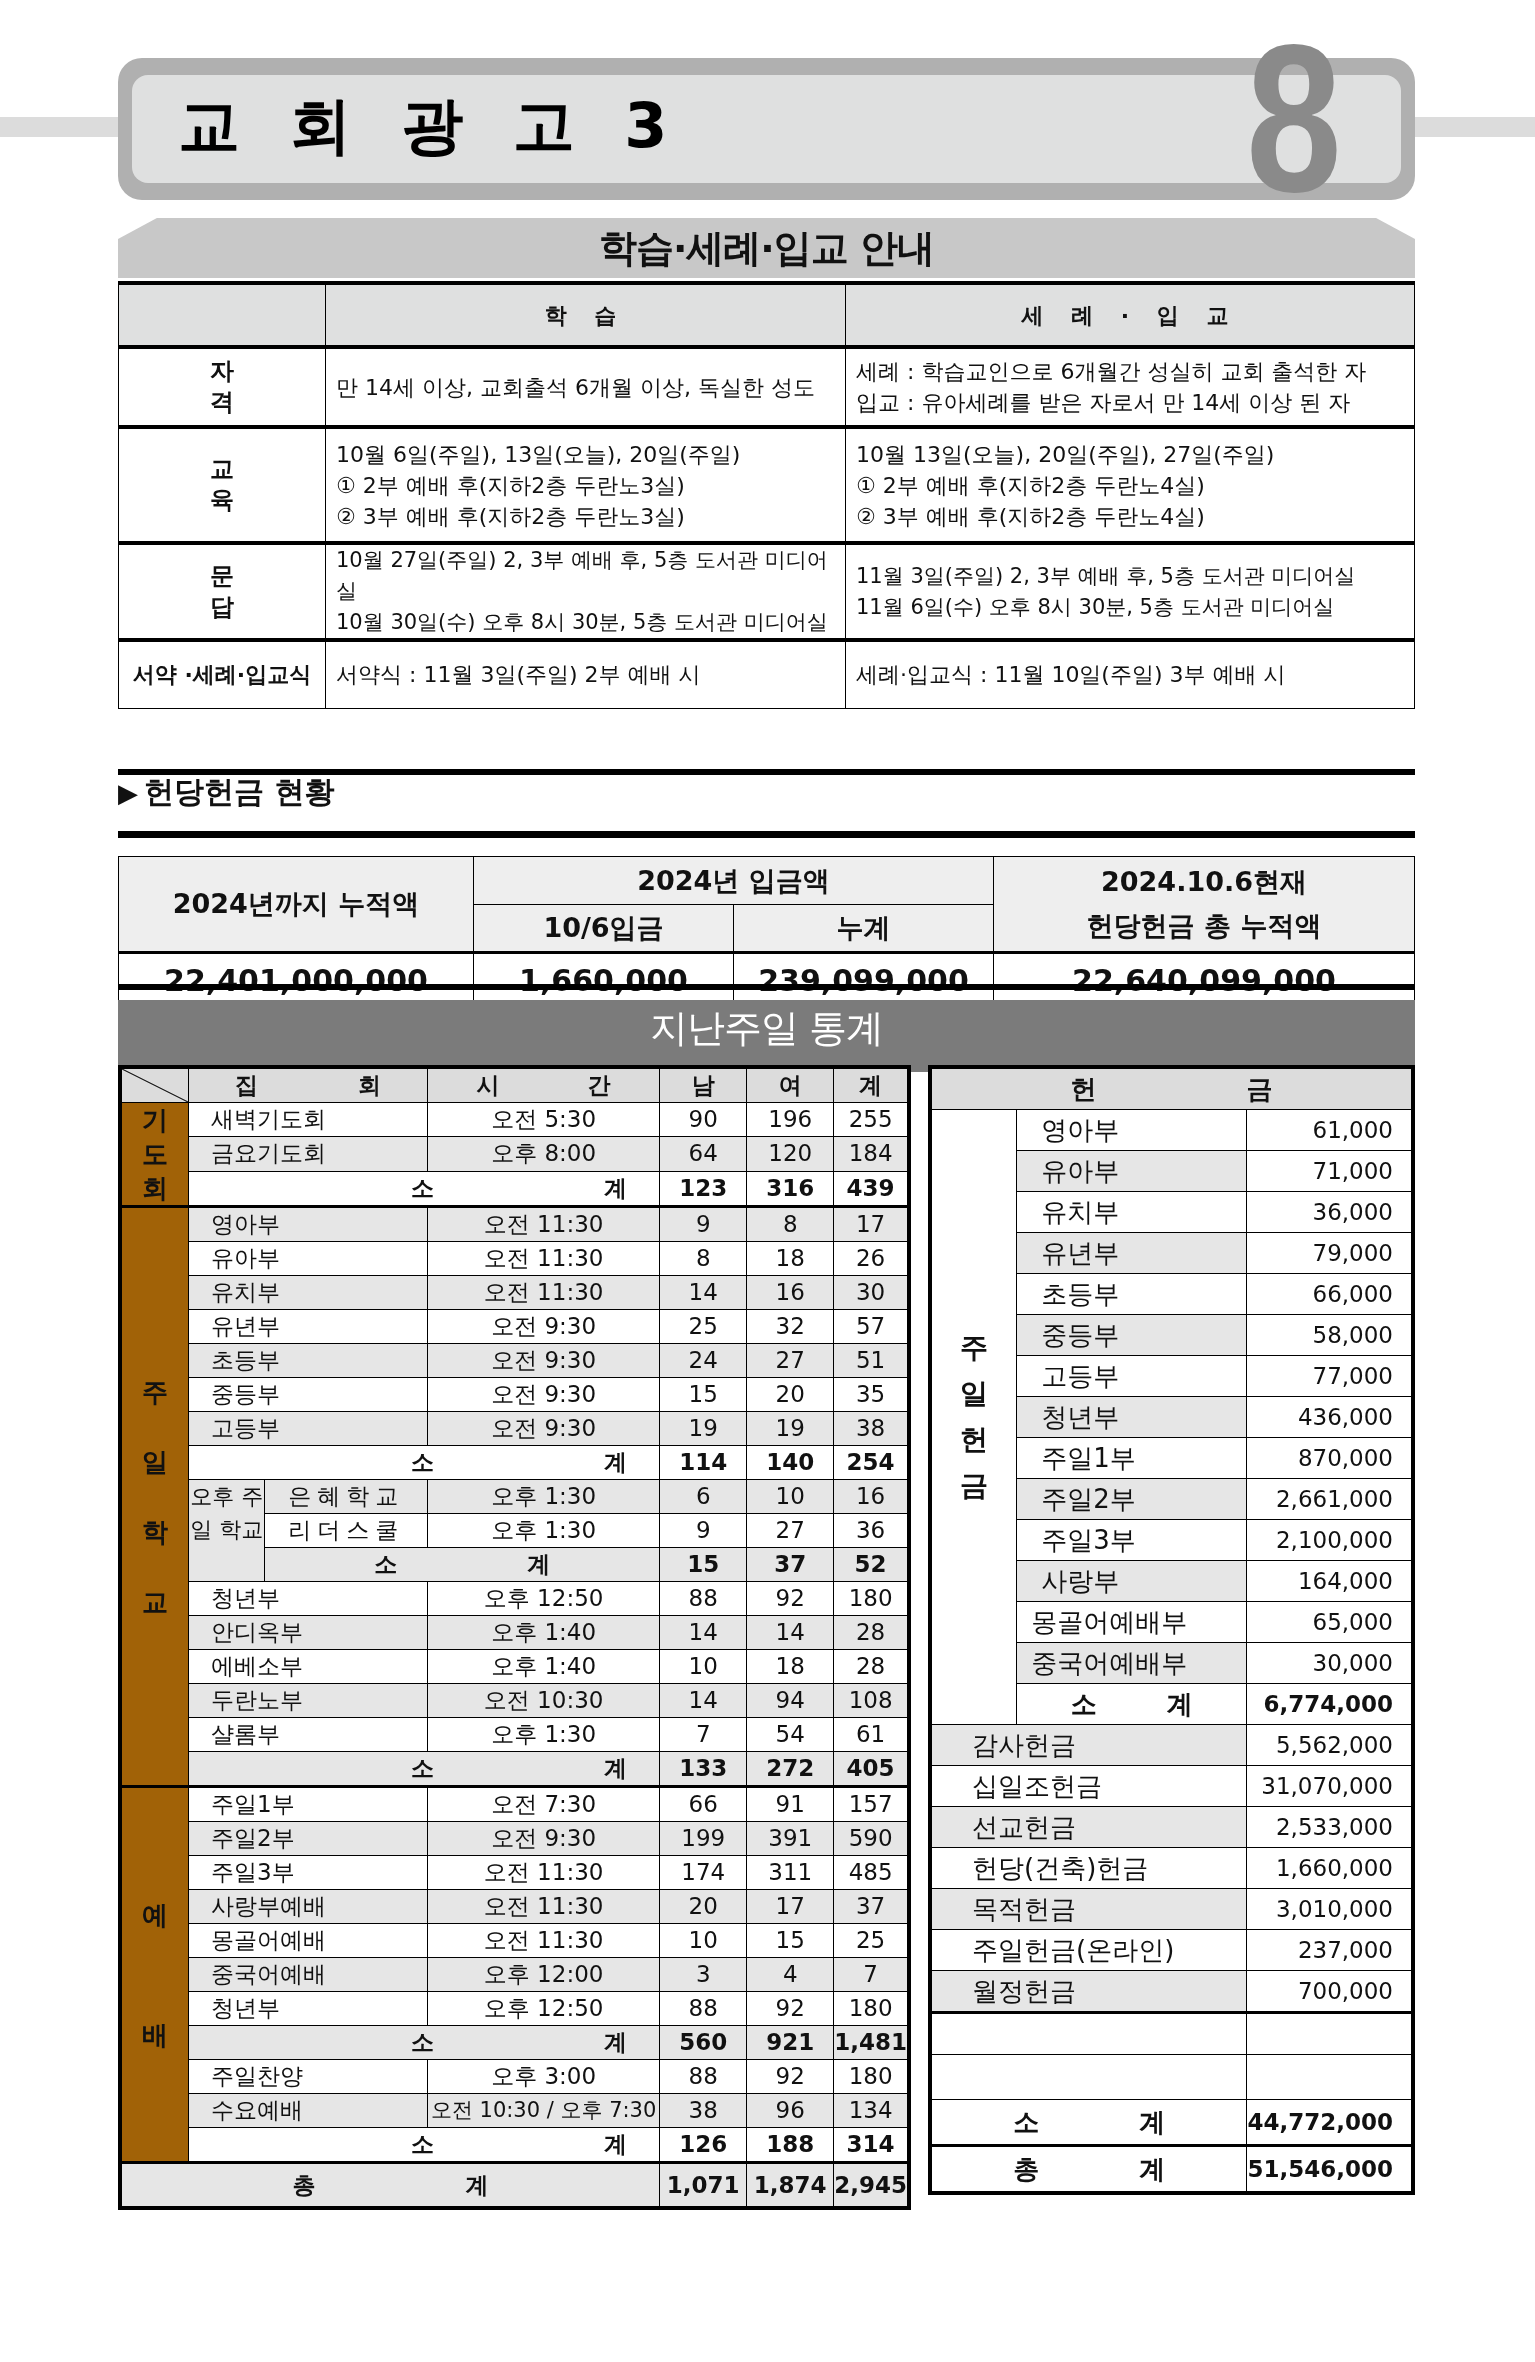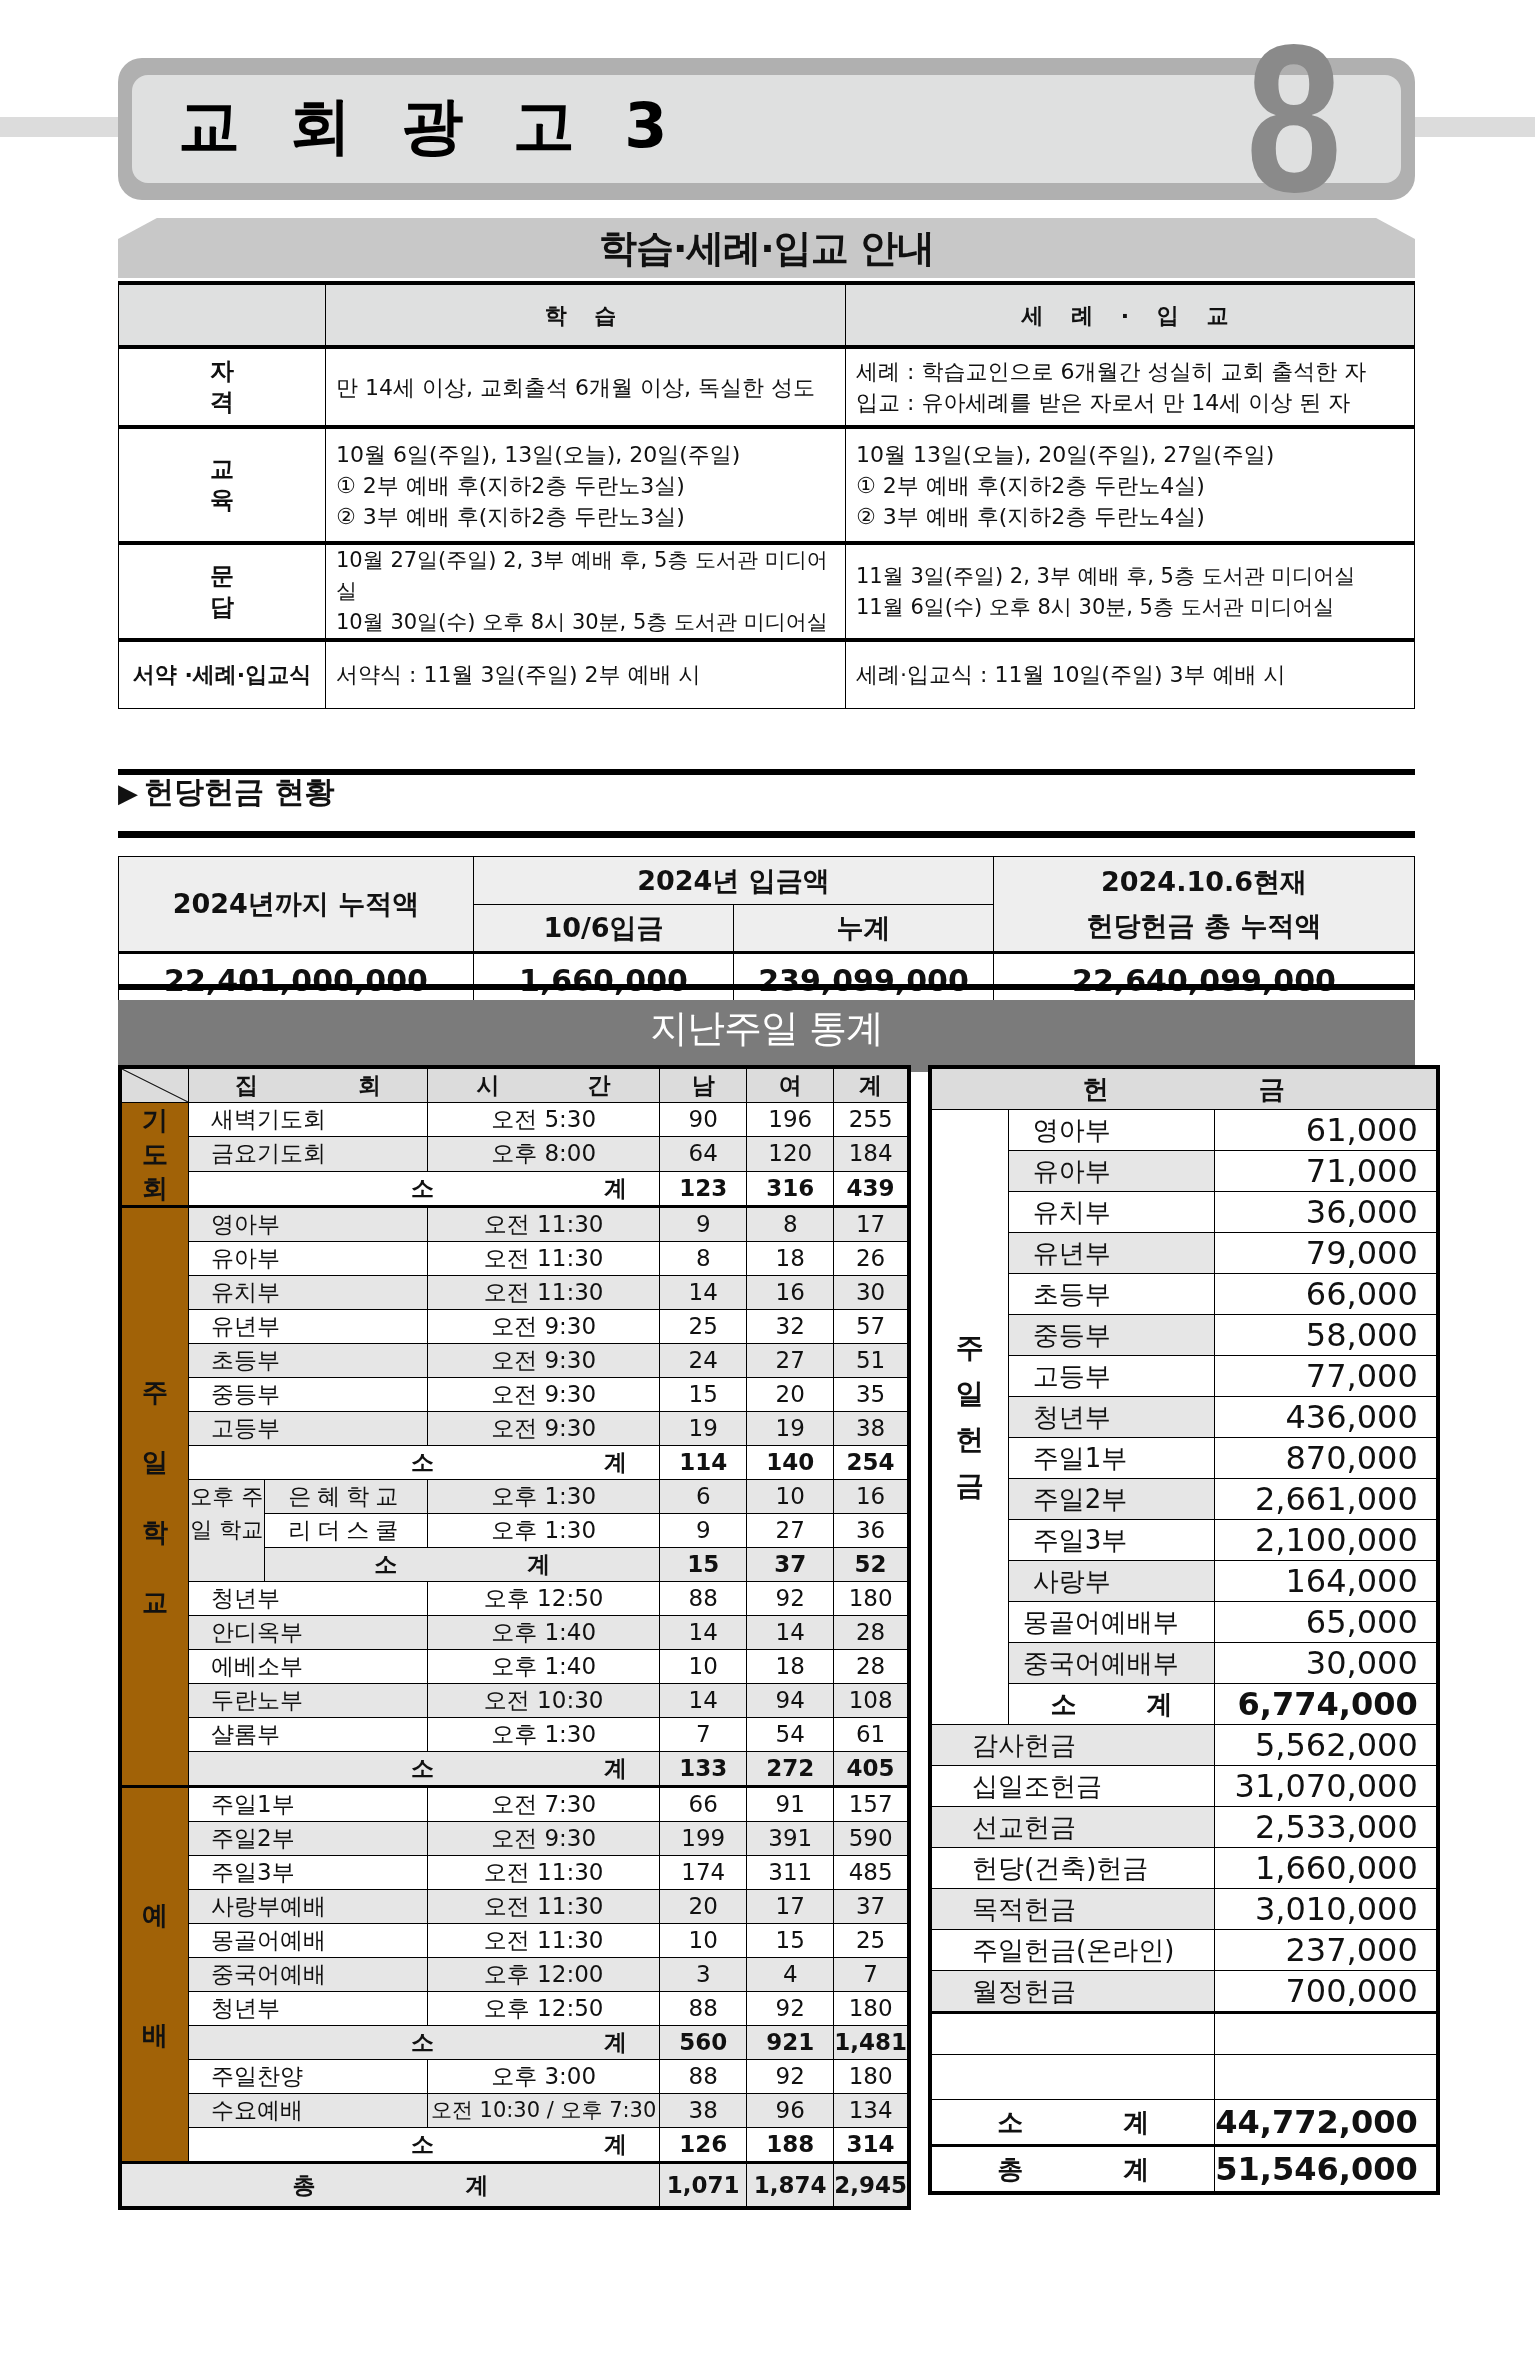--- a/index.html
+++ b/index.html
@@ -40,21 +40,21 @@
   .att .hd{background:#dcdcdc;font-weight:bold;}
   .att .b{font-weight:bold;}
   .att .grp{font-weight:bold;font-size:26px;line-height:40px;vertical-align:middle;background:#a16207;}
   .att .nm{text-align:justify;text-align-last:justify;padding:0 22px;}
   .att .thick td{border-top:3px solid #000;}
   .diag{background:linear-gradient(to top right,#dcdcdc calc(50% - 1px),#000 50%,#dcdcdc calc(50% + 1px));}
   
   .off{position:absolute;left:928px;top:1065px;width:487px;border:4px solid #000000;}
   .off td{border:1px solid #000;height:40px;padding:0;font-size:26px;line-height:40px;white-space:nowrap;}
   .off .g{background:#e6e6e6;}
-  .off .amt{text-align:right;padding-right:18px;font-family:"DejaVu Sans",sans-serif;font-size:32px;}
+  .off .amt{text-align:right;padding-right:18px;font-family:"DejaVu Sans",sans-serif;font-size:23px;}
   .off .nm{text-align:justify;text-align-last:justify;padding:0 24px;}
   .off .nm2{text-align:justify;text-align-last:justify;padding:0 24px;}
   .off .b{font-weight:bold;}
   .off .grp{font-weight:bold;font-size:28px;line-height:46px;vertical-align:middle;text-align:center;}
 </style>
 </head>
 <body>
 
 <div class="title-stripe"></div>
 <div class="title-outer"></div>

